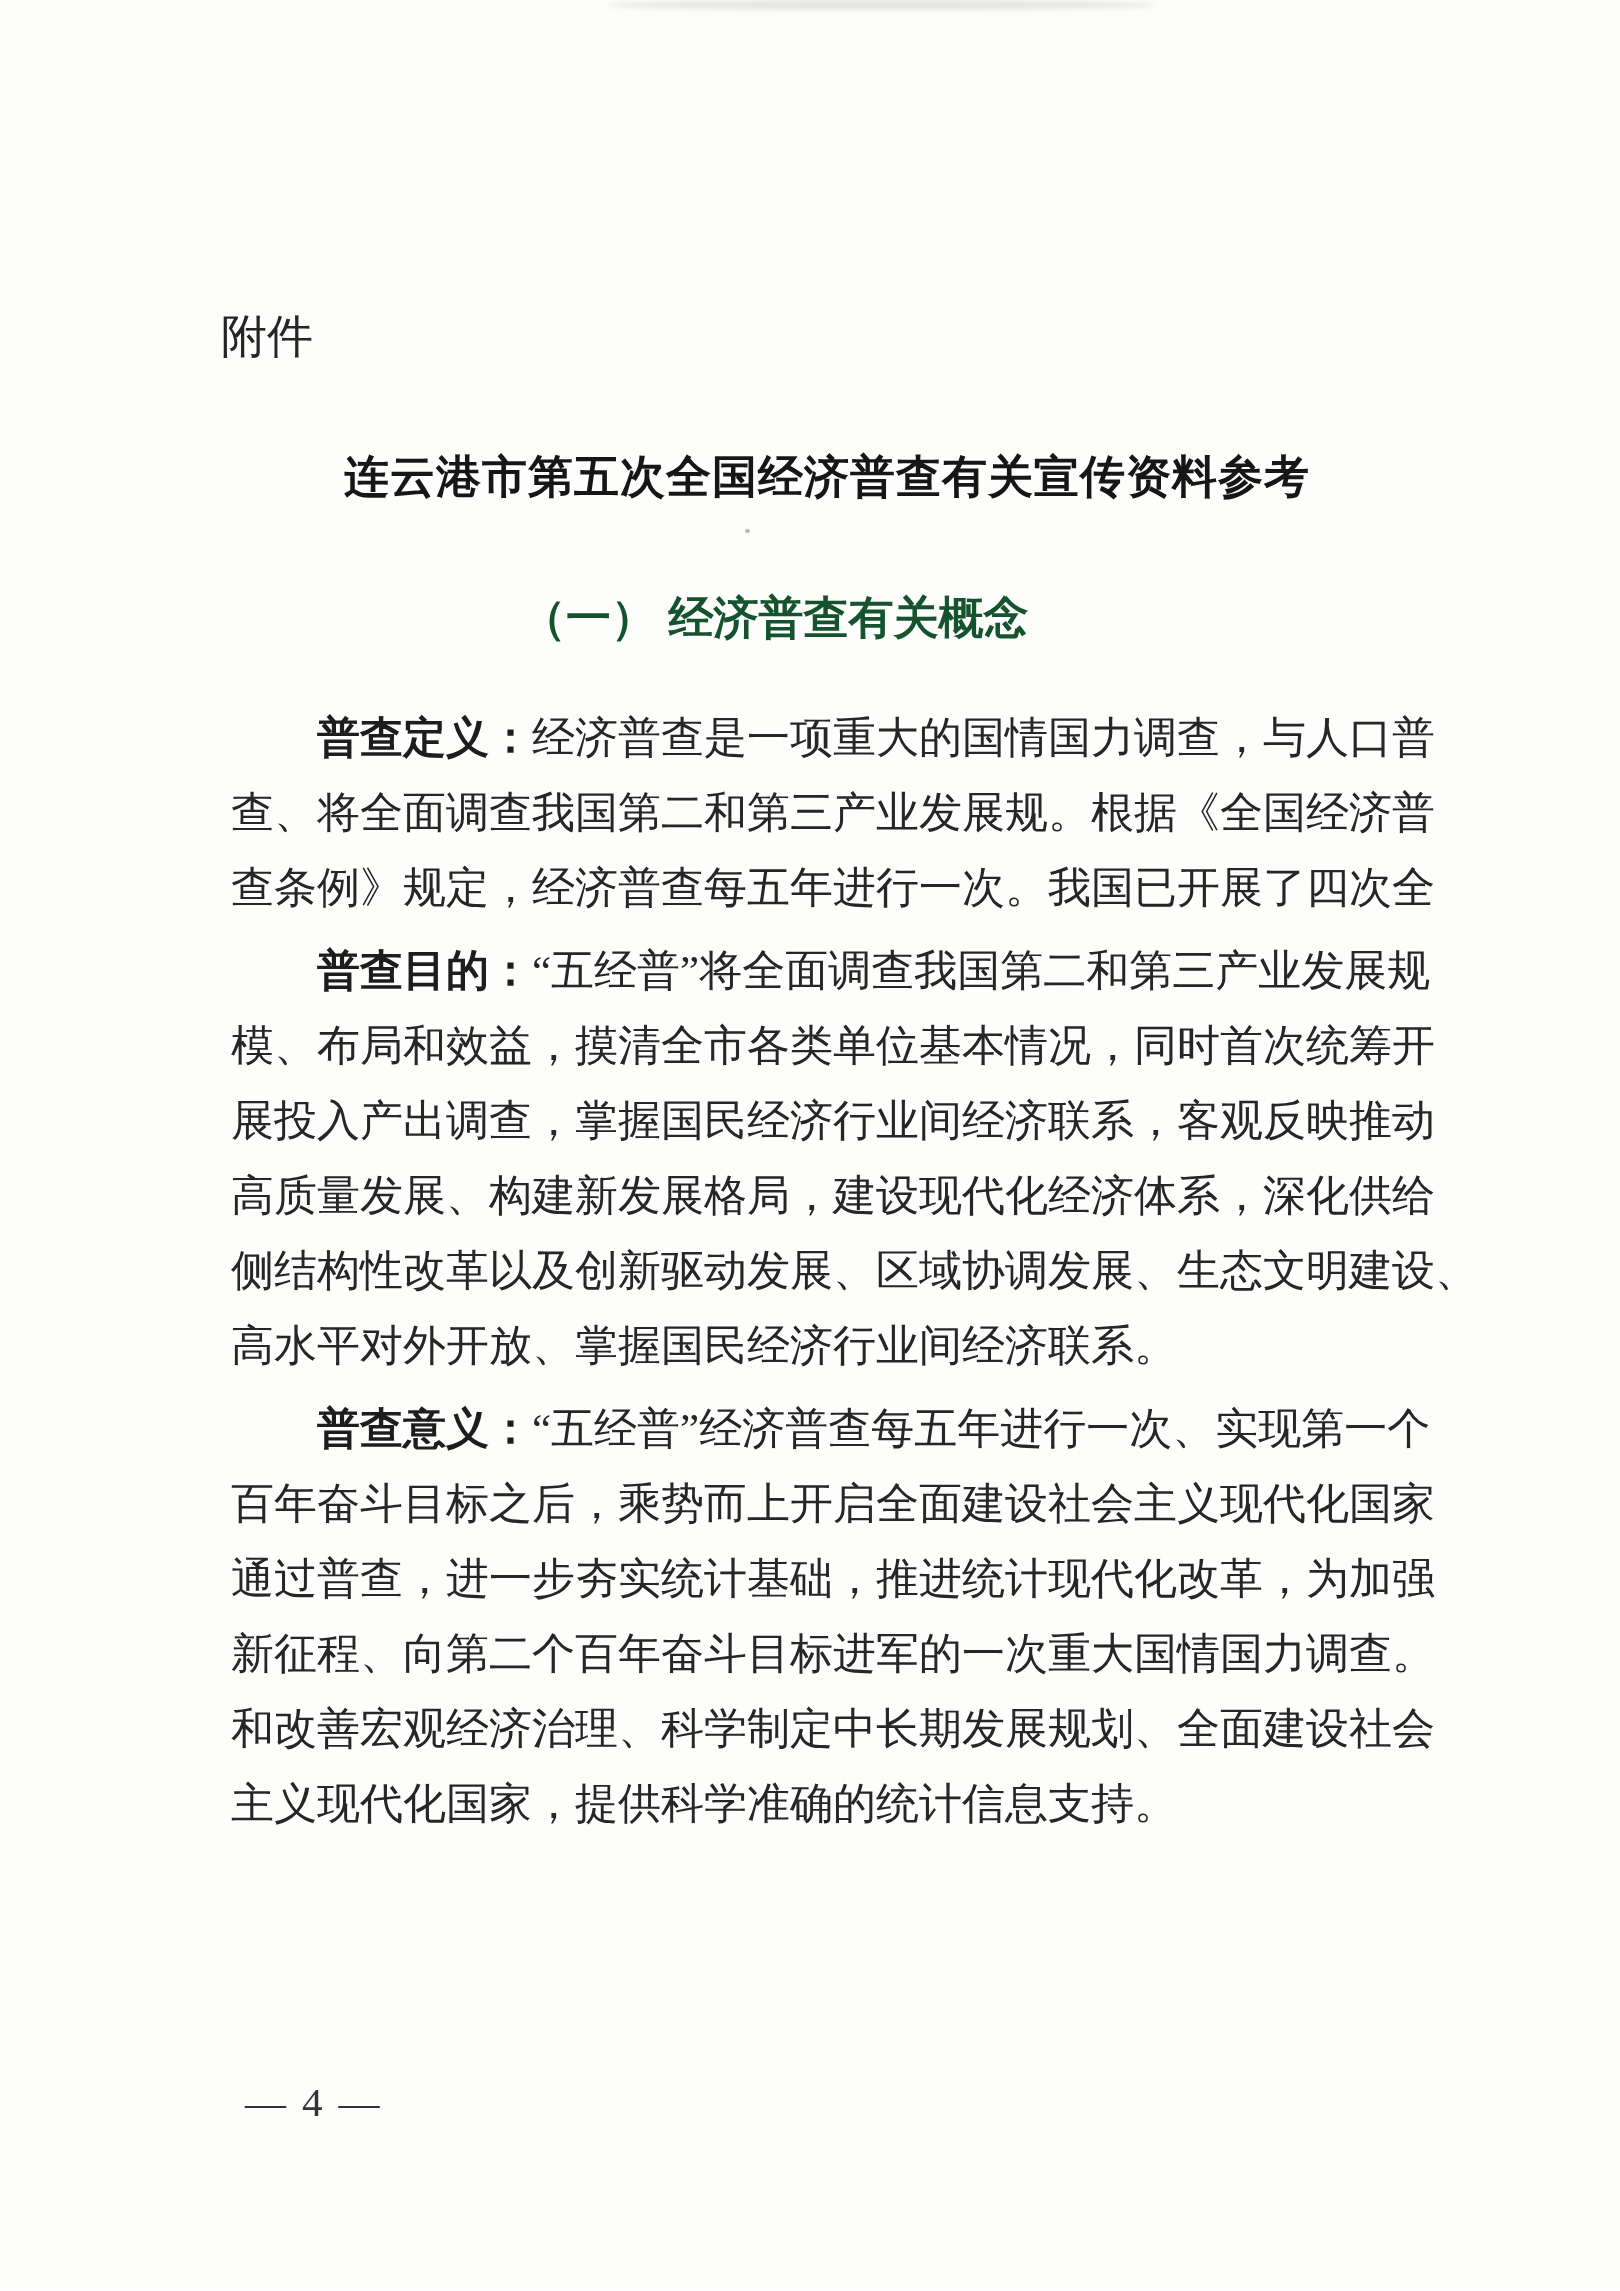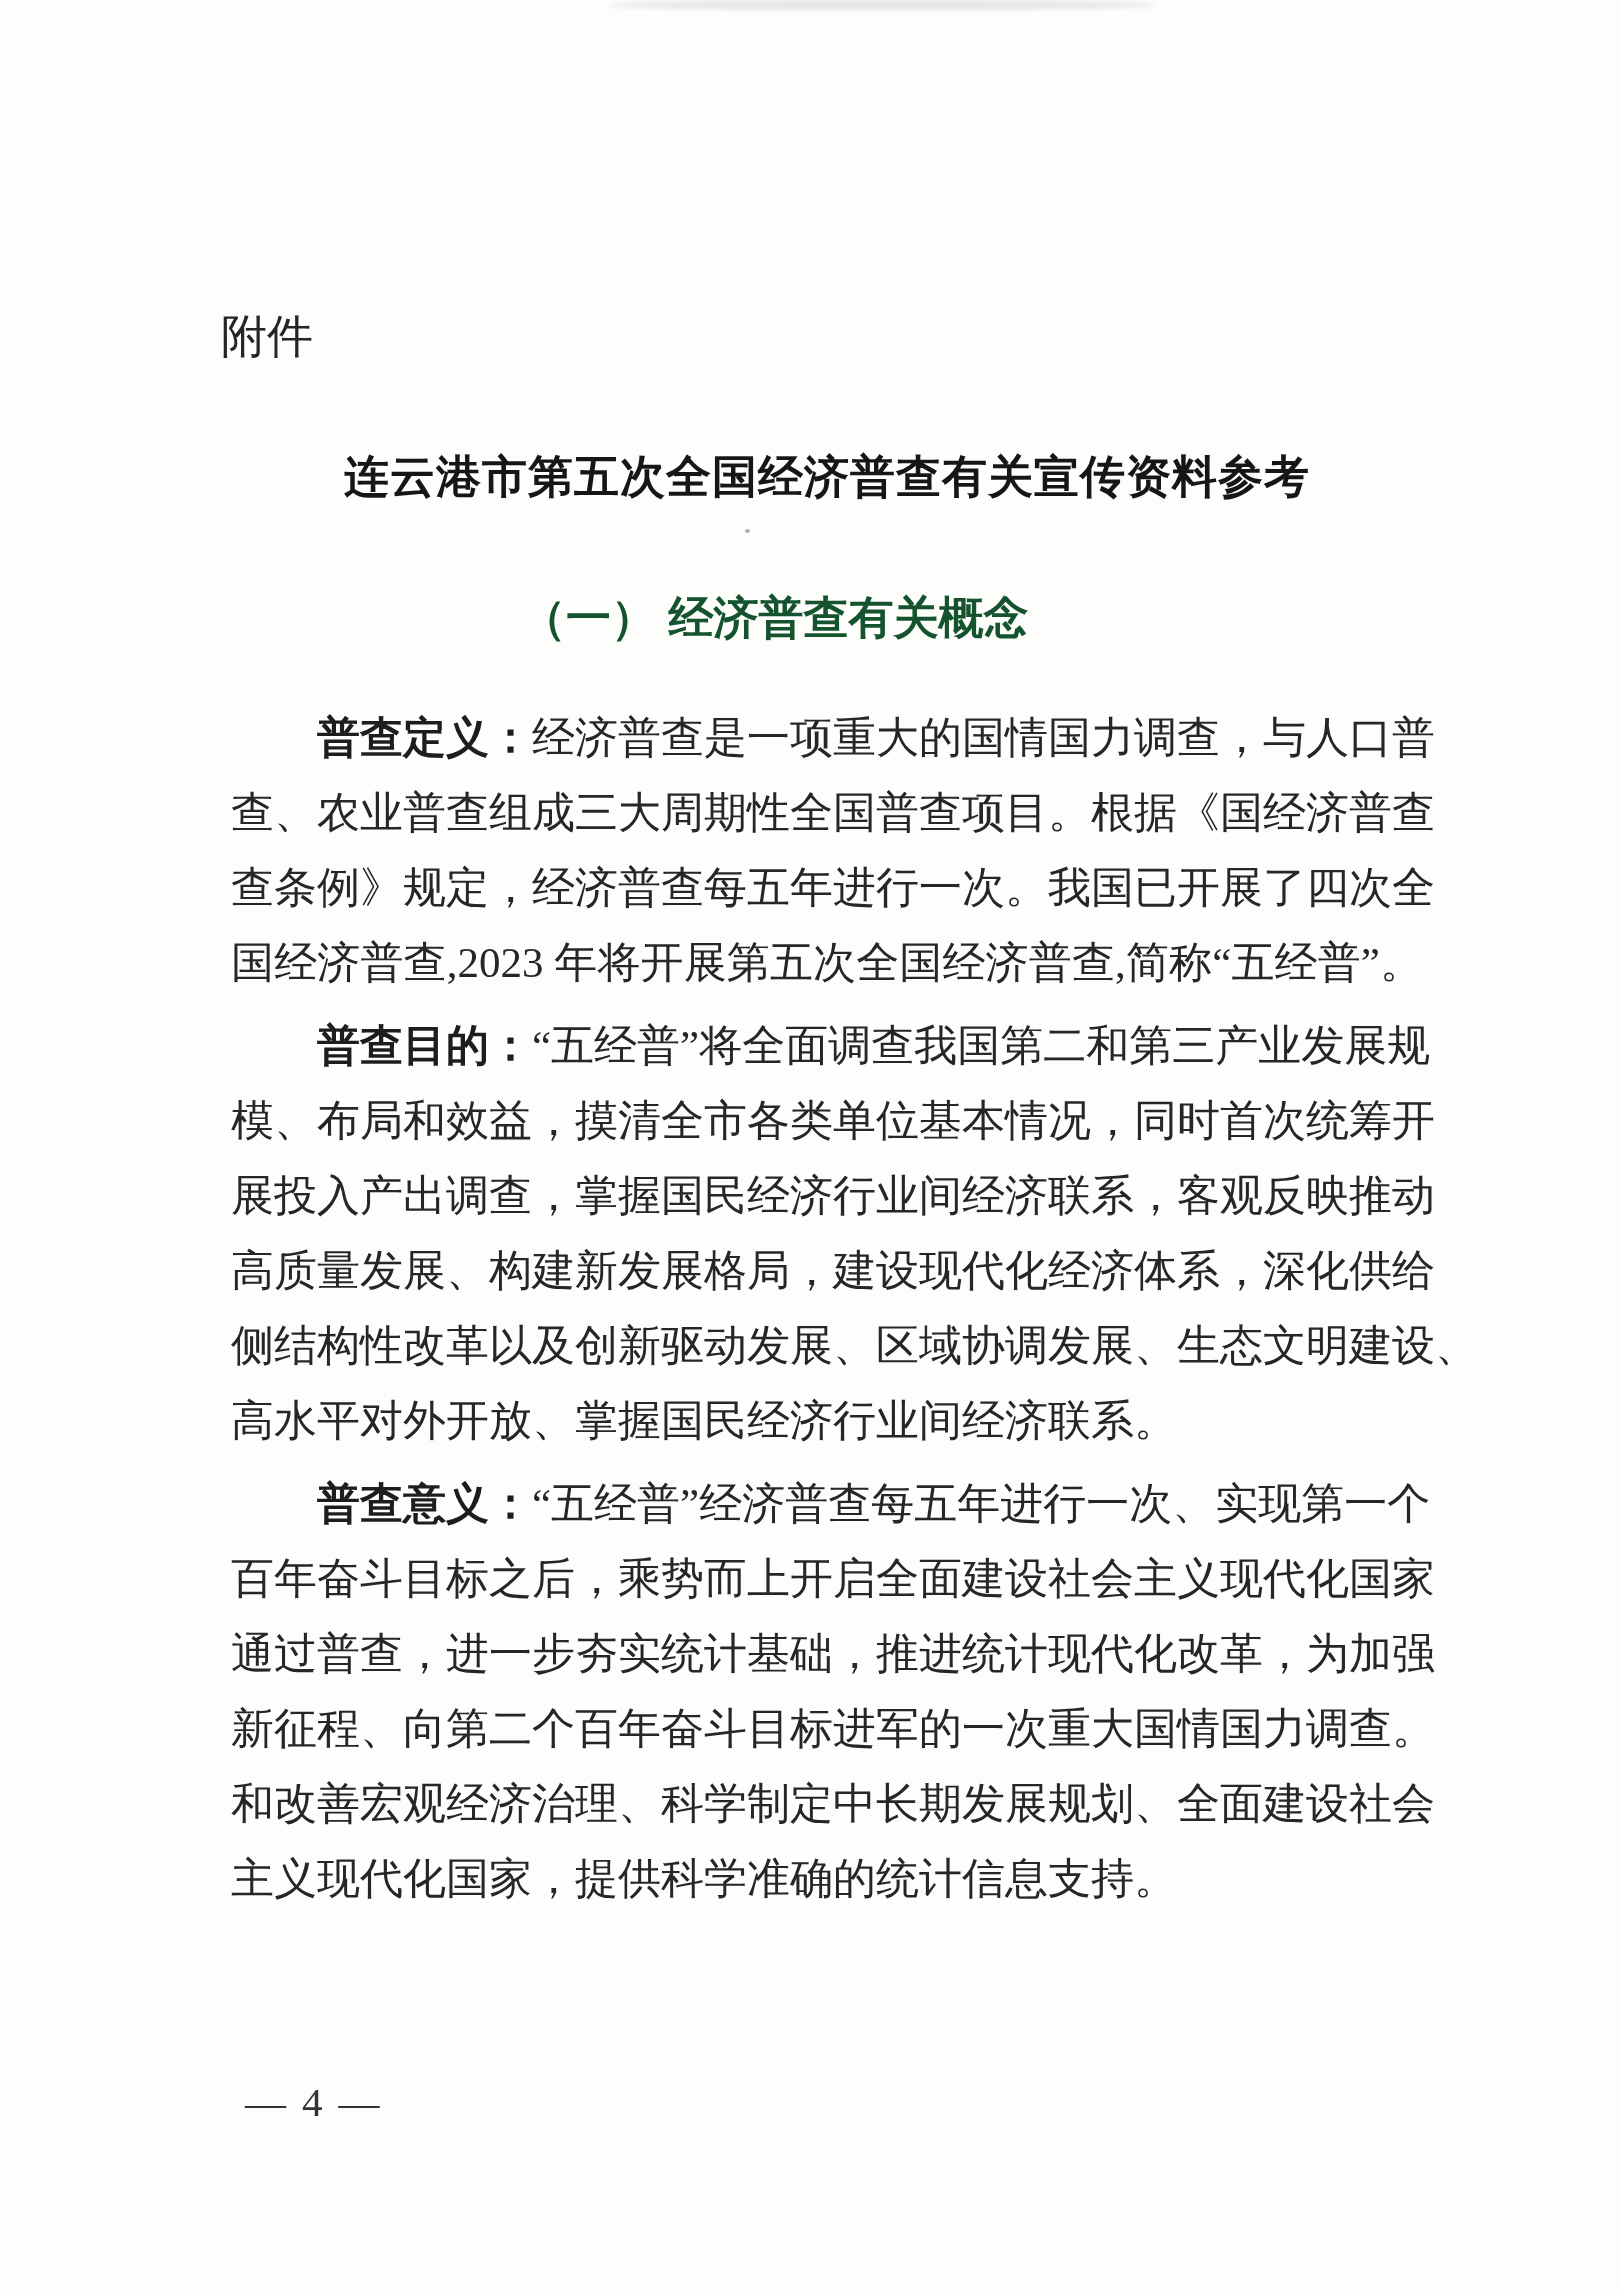--- a/index.html
+++ b/index.html
@@ -116,23 +116,22 @@
   <div class="attachment">附件</div>
 
   <h1 class="title">连云港市第五次全国经济普查有关宣传资料参考</h1>
 
   <h2 class="subtitle">（一） 经济普查有关概念</h2>
 
   <div class="body">
 
     <div class="para">
       <div class="line first"><span class="plabel">普查定义：</span><span>经济普查是一项重大的国情国力调查，与人口普</span></div>
-      <div class="line">查、农业普查组成三大周期性全国普查项目。根据《国经济普查</div>
+      <div class="line">查、将全面调查我国第二和第三产业发展规。根据《全国经济普</div>
       <div class="line">查条例》规定，经济普查每五年进行一次。我国已开展了四次全</div>
-      <div class="line">国经济普查,2023 年将开展第五次全国经济普查,简称“五经普”。</div>
     </div>
 
     <div class="para">
       <div class="line first"><span class="plabel">普查目的：</span><span>“五经普”将全面调查我国第二和第三产业发展规</span></div>
       <div class="line">模、布局和效益，摸清全市各类单位基本情况，同时首次统筹开</div>
       <div class="line">展投入产出调查，掌握国民经济行业间经济联系，客观反映推动</div>
       <div class="line">高质量发展、构建新发展格局，建设现代化经济体系，深化供给</div>
       <div class="line">侧结构性改革以及创新驱动发展、区域协调发展、生态文明建设、</div>
       <div class="line end">高水平对外开放、掌握国民经济行业间经济联系。</div>
     </div>

